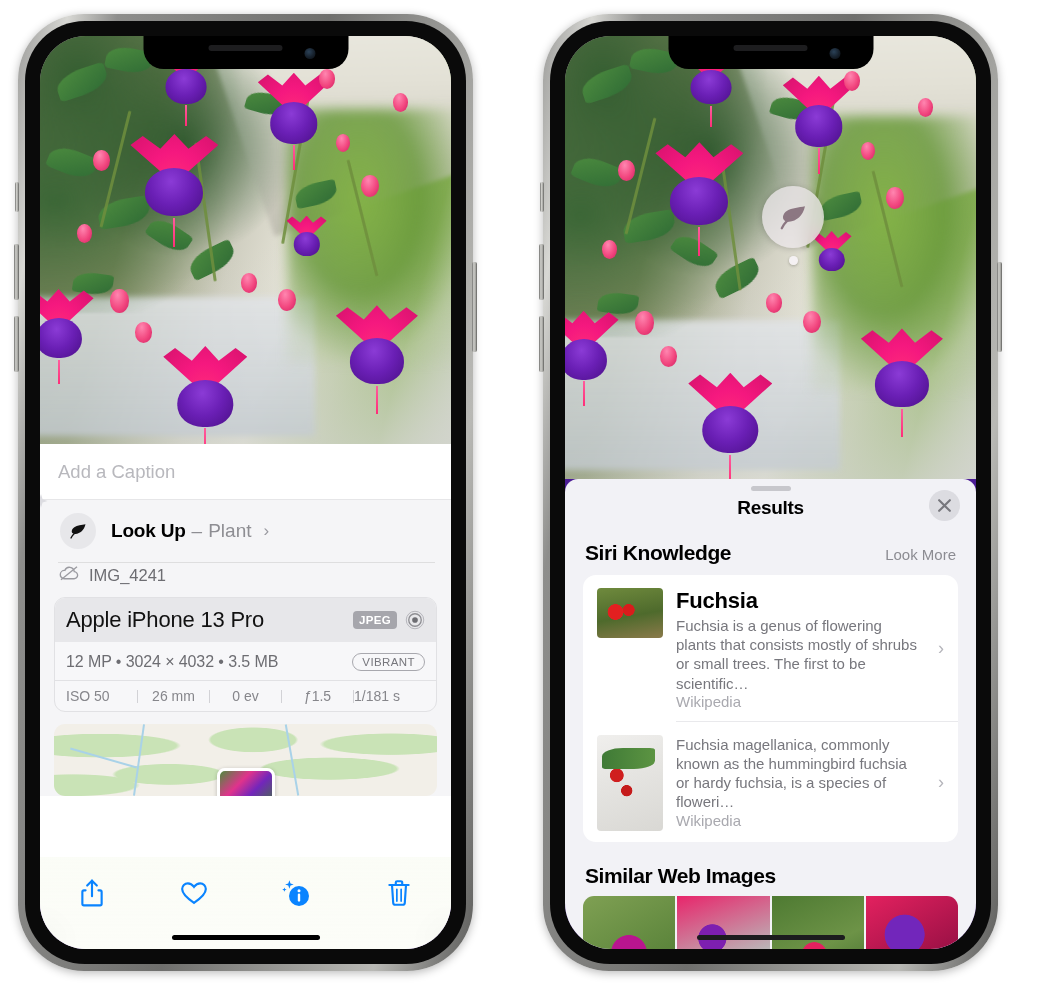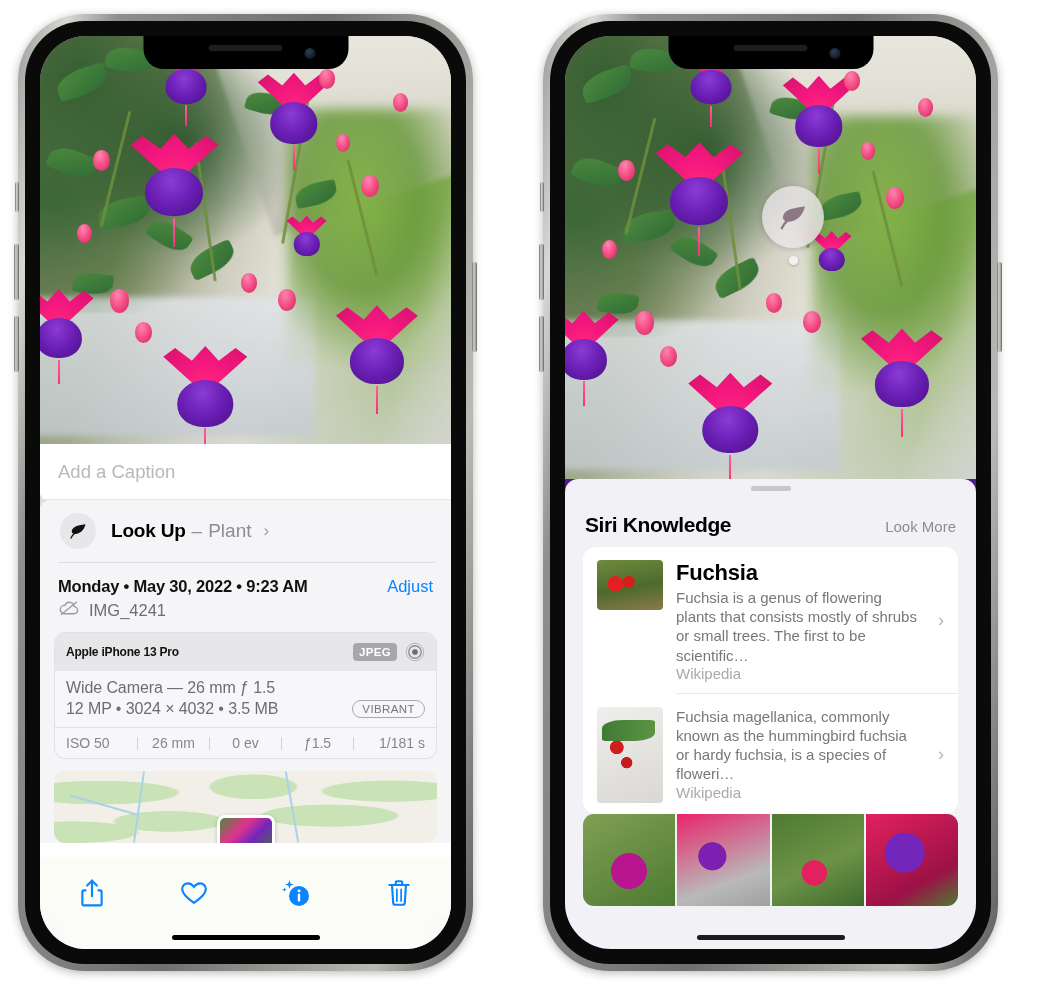--- a/index.html
+++ b/index.html
@@ -181,40 +181,40 @@
   .file-name { font-size:16.5px; color:#6d6d72; }
 
   .cam-card {
     margin: 0 14px; border-radius: 11px; overflow:hidden;
     border: 1px solid #e1e1e4; background:#f7f7f9;
   }
   .cam-head {
     display:flex; align-items:center; gap:8px;
     padding: 9px 11px; background:#e7e7ea;
   }
-  .cam-title { font-size:12px; font-weight:700; color:#111; letter-spacing:-.2px; }
+  .cam-title { font-size:22px; font-weight:400; color:#111; letter-spacing:-.2px; }
   .badge-jpeg {
     margin-left:auto; background:#a6a6ac; color:#fff; font-size:11.5px; font-weight:700;
     padding: 3px 6px; border-radius:4px; letter-spacing:.3px;
   }
   .hdr-icon { width:20px; height:20px; }
   .cam-mid { padding: 8px 11px 9px; }
   .cam-line { font-size:16px; color:#6d6d72; letter-spacing:-.1px; }
   .cam-line2 { display:flex; align-items:center; margin-top:3px; }
   .badge-vibrant {
     margin-left:auto; border:1px solid #a8a8ae; color:#76767c;
     font-size:11.5px; padding: 2px 9px; border-radius:9px; letter-spacing:.4px;
   }
   .cam-foot {
     display:flex; align-items:center; border-top:1px solid #e1e1e4;
     padding: 7px 11px; font-size:14px; color:#86868b;
   }
   .cam-foot span { flex:1; text-align:center; }
   .cam-foot span:first-child { text-align:left; }
-  .cam-foot span:last-child { text-align:right; }
+  .cam-foot span:last-child { text-align:left; }
   .vbar { flex: 0 0 1px !important; height: 13px; background:#d2d2d6; }
 
   .map-wrap { margin: 12px 14px 0; border-radius: 11px; overflow:hidden; height: 72px; position:relative; }
   .map-bg {
     position:absolute; inset:0;
     background:
       radial-gradient(ellipse at 12% 30%, #c9e3b6 0 16%, rgba(0,0,0,0) 17%),
       radial-gradient(ellipse at 30% 70%, #c9e3b6 0 14%, rgba(0,0,0,0) 15%),
       radial-gradient(ellipse at 52% 22%, #c9e3b6 0 15%, rgba(0,0,0,0) 16%),
       radial-gradient(ellipse at 72% 62%, #c9e3b6 0 17%, rgba(0,0,0,0) 18%),
@@ -416,24 +416,20 @@
               </svg>
             </span>
             <span class="lookup-label">Look Up</span>
             <span class="lookup-sub" style="margin-left:-9px;">–</span>
             <span class="lookup-sub" style="margin-left:-9px;">Plant</span>
             <span class="chev-gray">›</span>
           </div>
 
           <div class="divider"></div>
 
-          <div class="date-row">
-            <span class="date-text">Monday • May 30, 2022 • 9:23 AM</span>
-            <span class="adjust">Adjust</span>
-          </div>
 
           <div class="file-row">
             <span>
               <svg width="22" height="16" viewBox="0 0 24 18">
                 <path d="M6.5 15.5h11a4 4 0 0 0 .4-8 5.5 5.5 0 0 0-10.6-1.4A4.2 4.2 0 0 0 6.5 15.5z" fill="none" stroke="#9a9aa0" stroke-width="1.5"></path>
                 <line x1="3" y1="16.5" x2="21" y2="2" stroke="#9a9aa0" stroke-width="1.5"></line>
               </svg>
             </span>
             <span class="file-name">IMG_4241</span>
           </div>
@@ -444,21 +440,20 @@
               <span class="badge-jpeg">JPEG</span>
               <span class="hdr-icon">
                 <svg width="20" height="20" viewBox="0 0 24 24">
                   <circle cx="12" cy="12" r="10.5" fill="none" stroke="#b5b5bb" stroke-width="1.2"></circle>
                   <circle cx="12" cy="12" r="7.5" fill="none" stroke="#8e8e93" stroke-width="1.6"></circle>
                   <circle cx="12" cy="12" r="3.4" fill="#6d6d72"></circle>
                 </svg>
               </span>
             </div>
             <div class="cam-mid">
-              <div class="cam-line">Wide Camera — 26 mm ƒ 1.5</div>
               <div class="cam-line2">
                 <span class="cam-line">12 MP • 3024 × 4032 • 3.5 MB</span>
                 <span class="badge-vibrant">VIBRANT</span>
               </div>
             </div>
             <div class="cam-foot">
               <span>ISO 50</span>
               <span class="vbar"></span>
               <span>26 mm</span>
               <span class="vbar"></span>
@@ -605,20 +600,28 @@
             <path d="M21 4c-1.6 7.2-6.4 11.2-12 11.6-1.4.1-2.6-.2-3.4-.9C3.6 13 4.4 9.4 7.6 7.4 11 5.2 16.4 5 21 4z" fill="#8c7782"></path>
             <path d="M3.6 20.4c1.6-3.6 4.6-6.6 8.8-8.6" stroke="#8c7782" stroke-width="1.7" fill="none" stroke-linecap="round"></path>
           </svg>
         </div>
         <div class="vlu-dot"></div>
       </div>
 
       <div class="results">
         <div class="grabber"></div>
 
+        <div class="res-head">
+          <span class="res-title">Results</span>
+          <span class="close-btn">
+            <svg width="15" height="15" viewBox="0 0 14 14">
+              <path d="M2 2 L12 12 M12 2 L2 12" stroke="#77777d" stroke-width="2" stroke-linecap="round"></path>
+            </svg>
+          </span>
+        </div>
 
         <div class="sec-head">
           <span class="sec-title">Siri Knowledge</span>
           <span class="sec-action">Look More</span>
         </div>
 
         <div class="cards">
 
           <div class="kcard">
             <span class="kthumb kthumb-a"></span>
@@ -635,20 +638,23 @@
           <div class="kcard">
             <span class="kthumb kthumb-b tall"></span>
             <span class="ktext">
               <div class="kdesc">Fuchsia magellanica, commonly known as the hummingbird fuchsia or hardy fuchsia, is a species of floweri…</div>
               <div class="ksrc">Wikipedia</div>
             </span>
             <span class="kchev">›</span>
           </div>
         </div>
 
+        <div class="sec-head" style="padding-bottom:8px;">
+          <span class="sec-title">Similar Web Images</span>
+        </div>
 
         <div class="webimgs">
           <span class="wimg w1"></span>
           <span class="wimg w2"></span>
           <span class="wimg w3"></span>
           <span class="wimg w4"></span>
         </div>
 
         <div class="home-ind-light"></div>
       </div>

